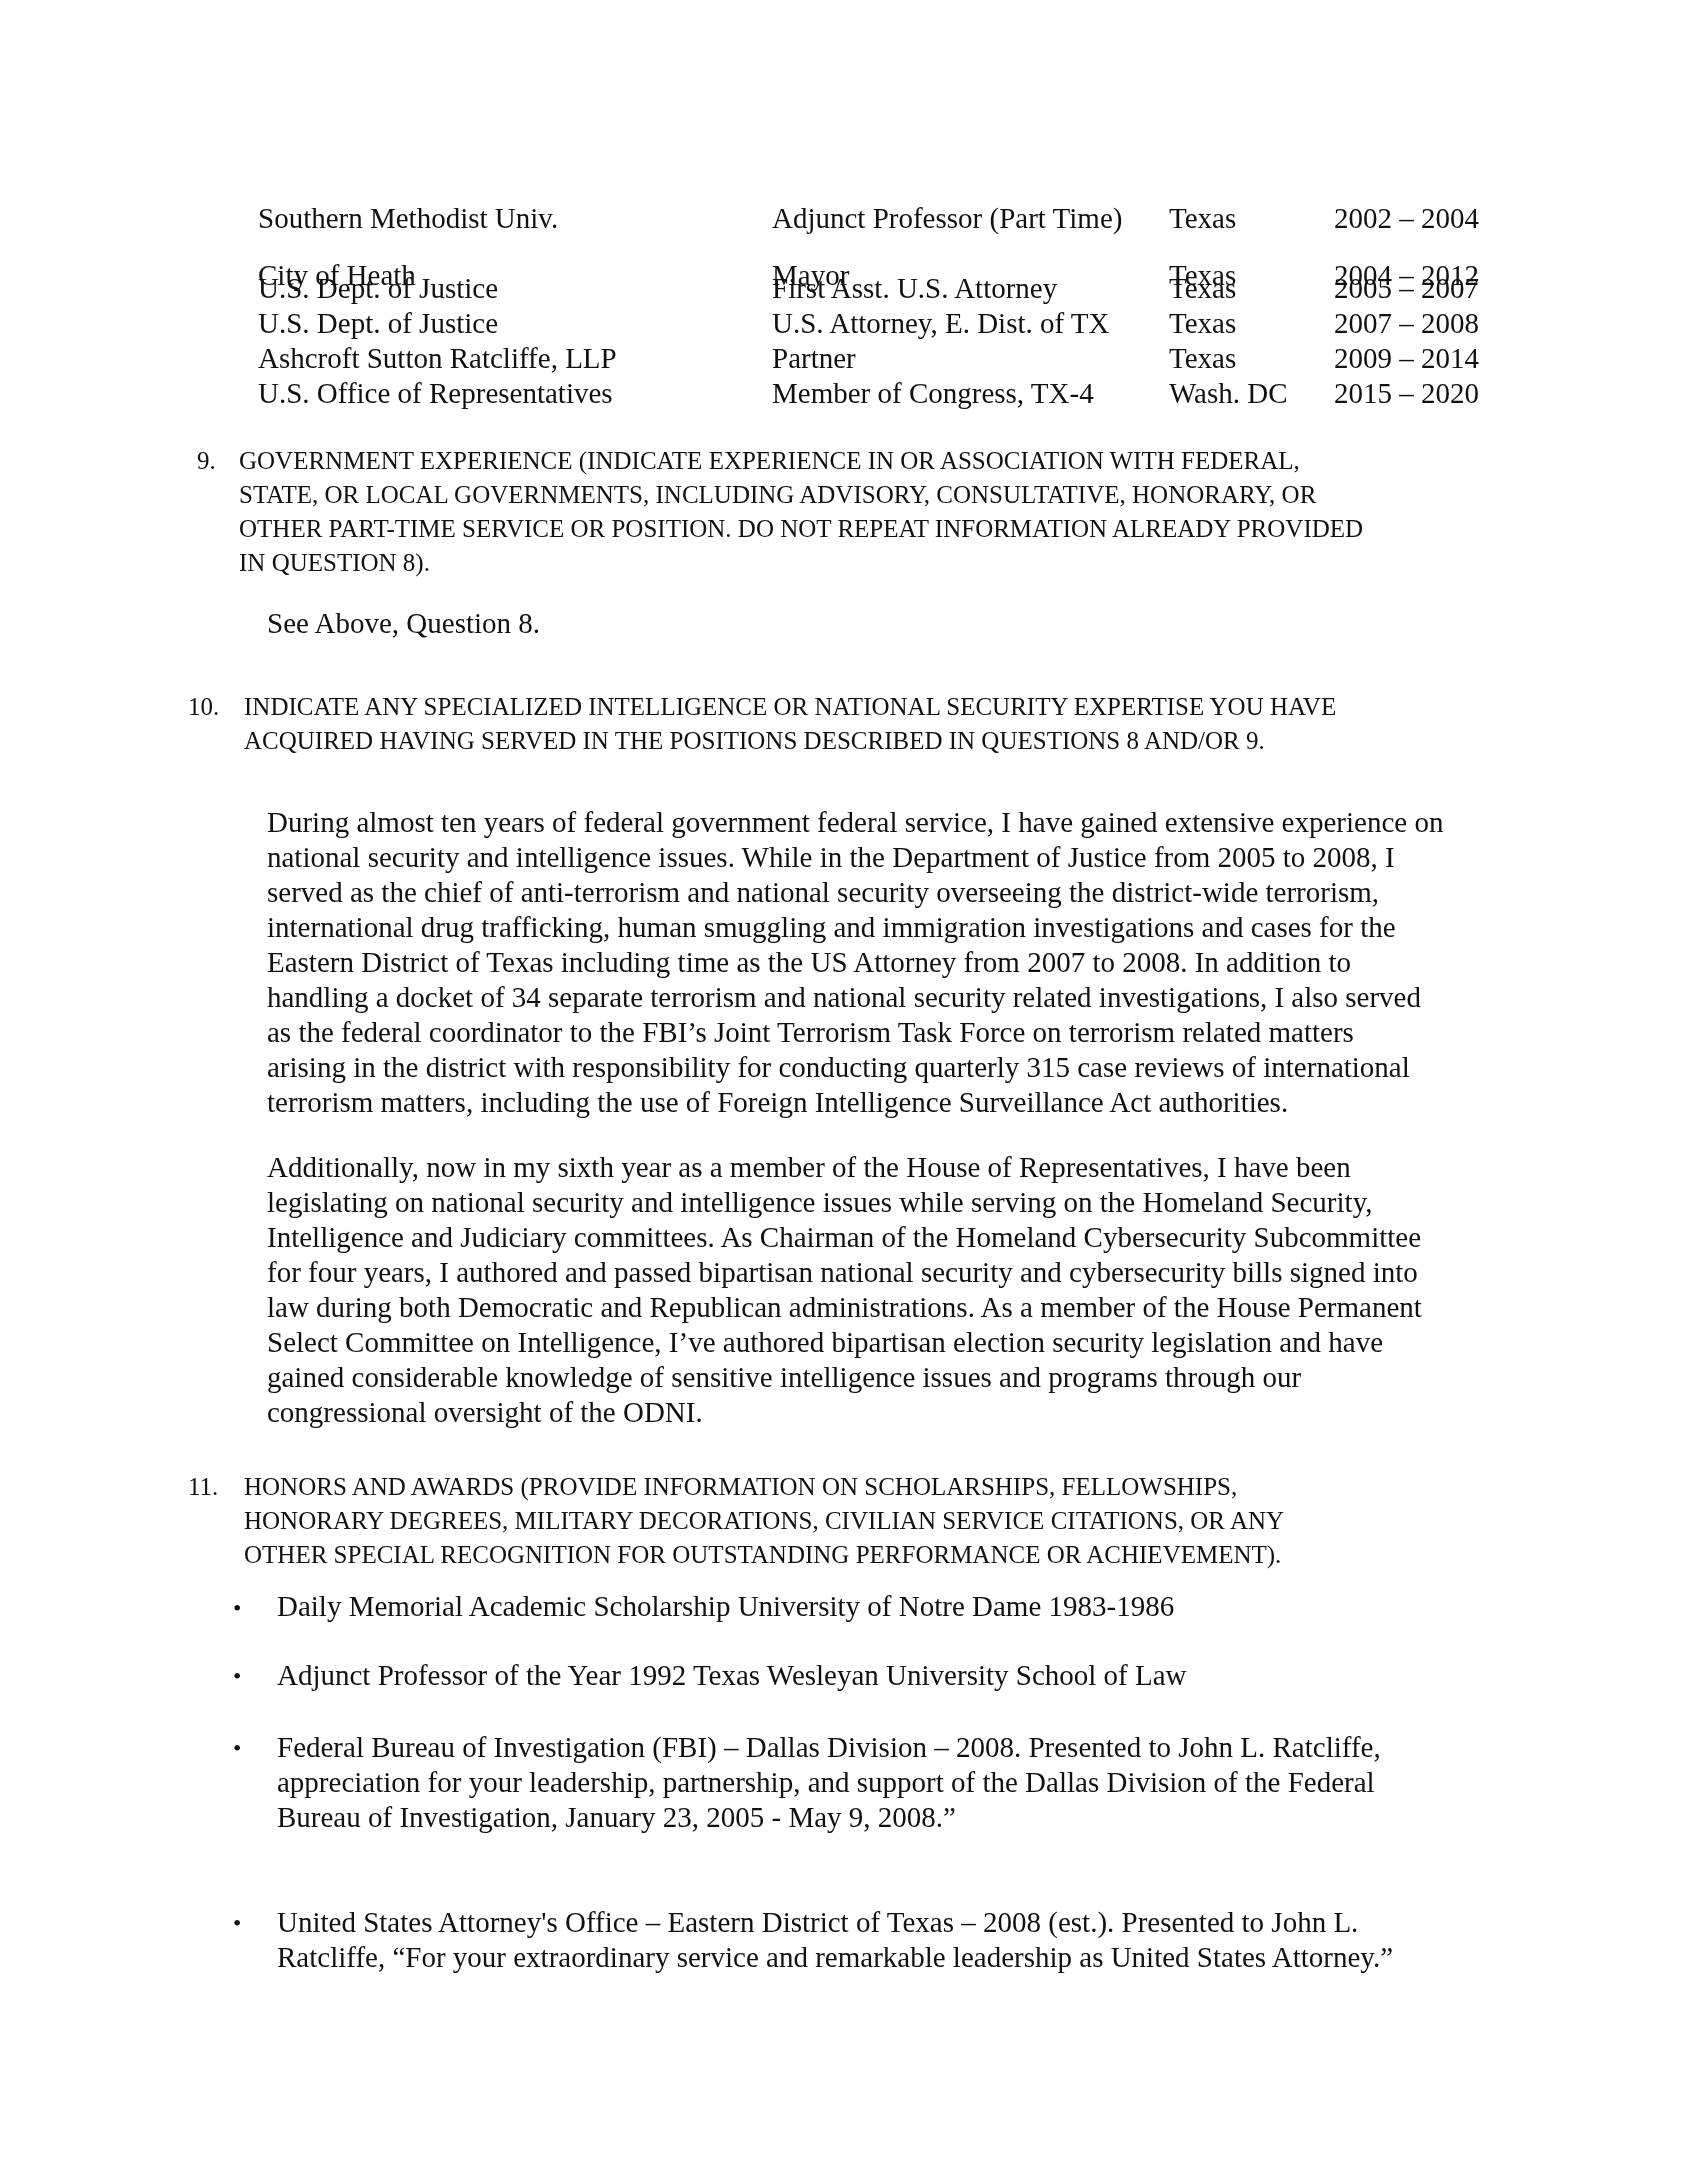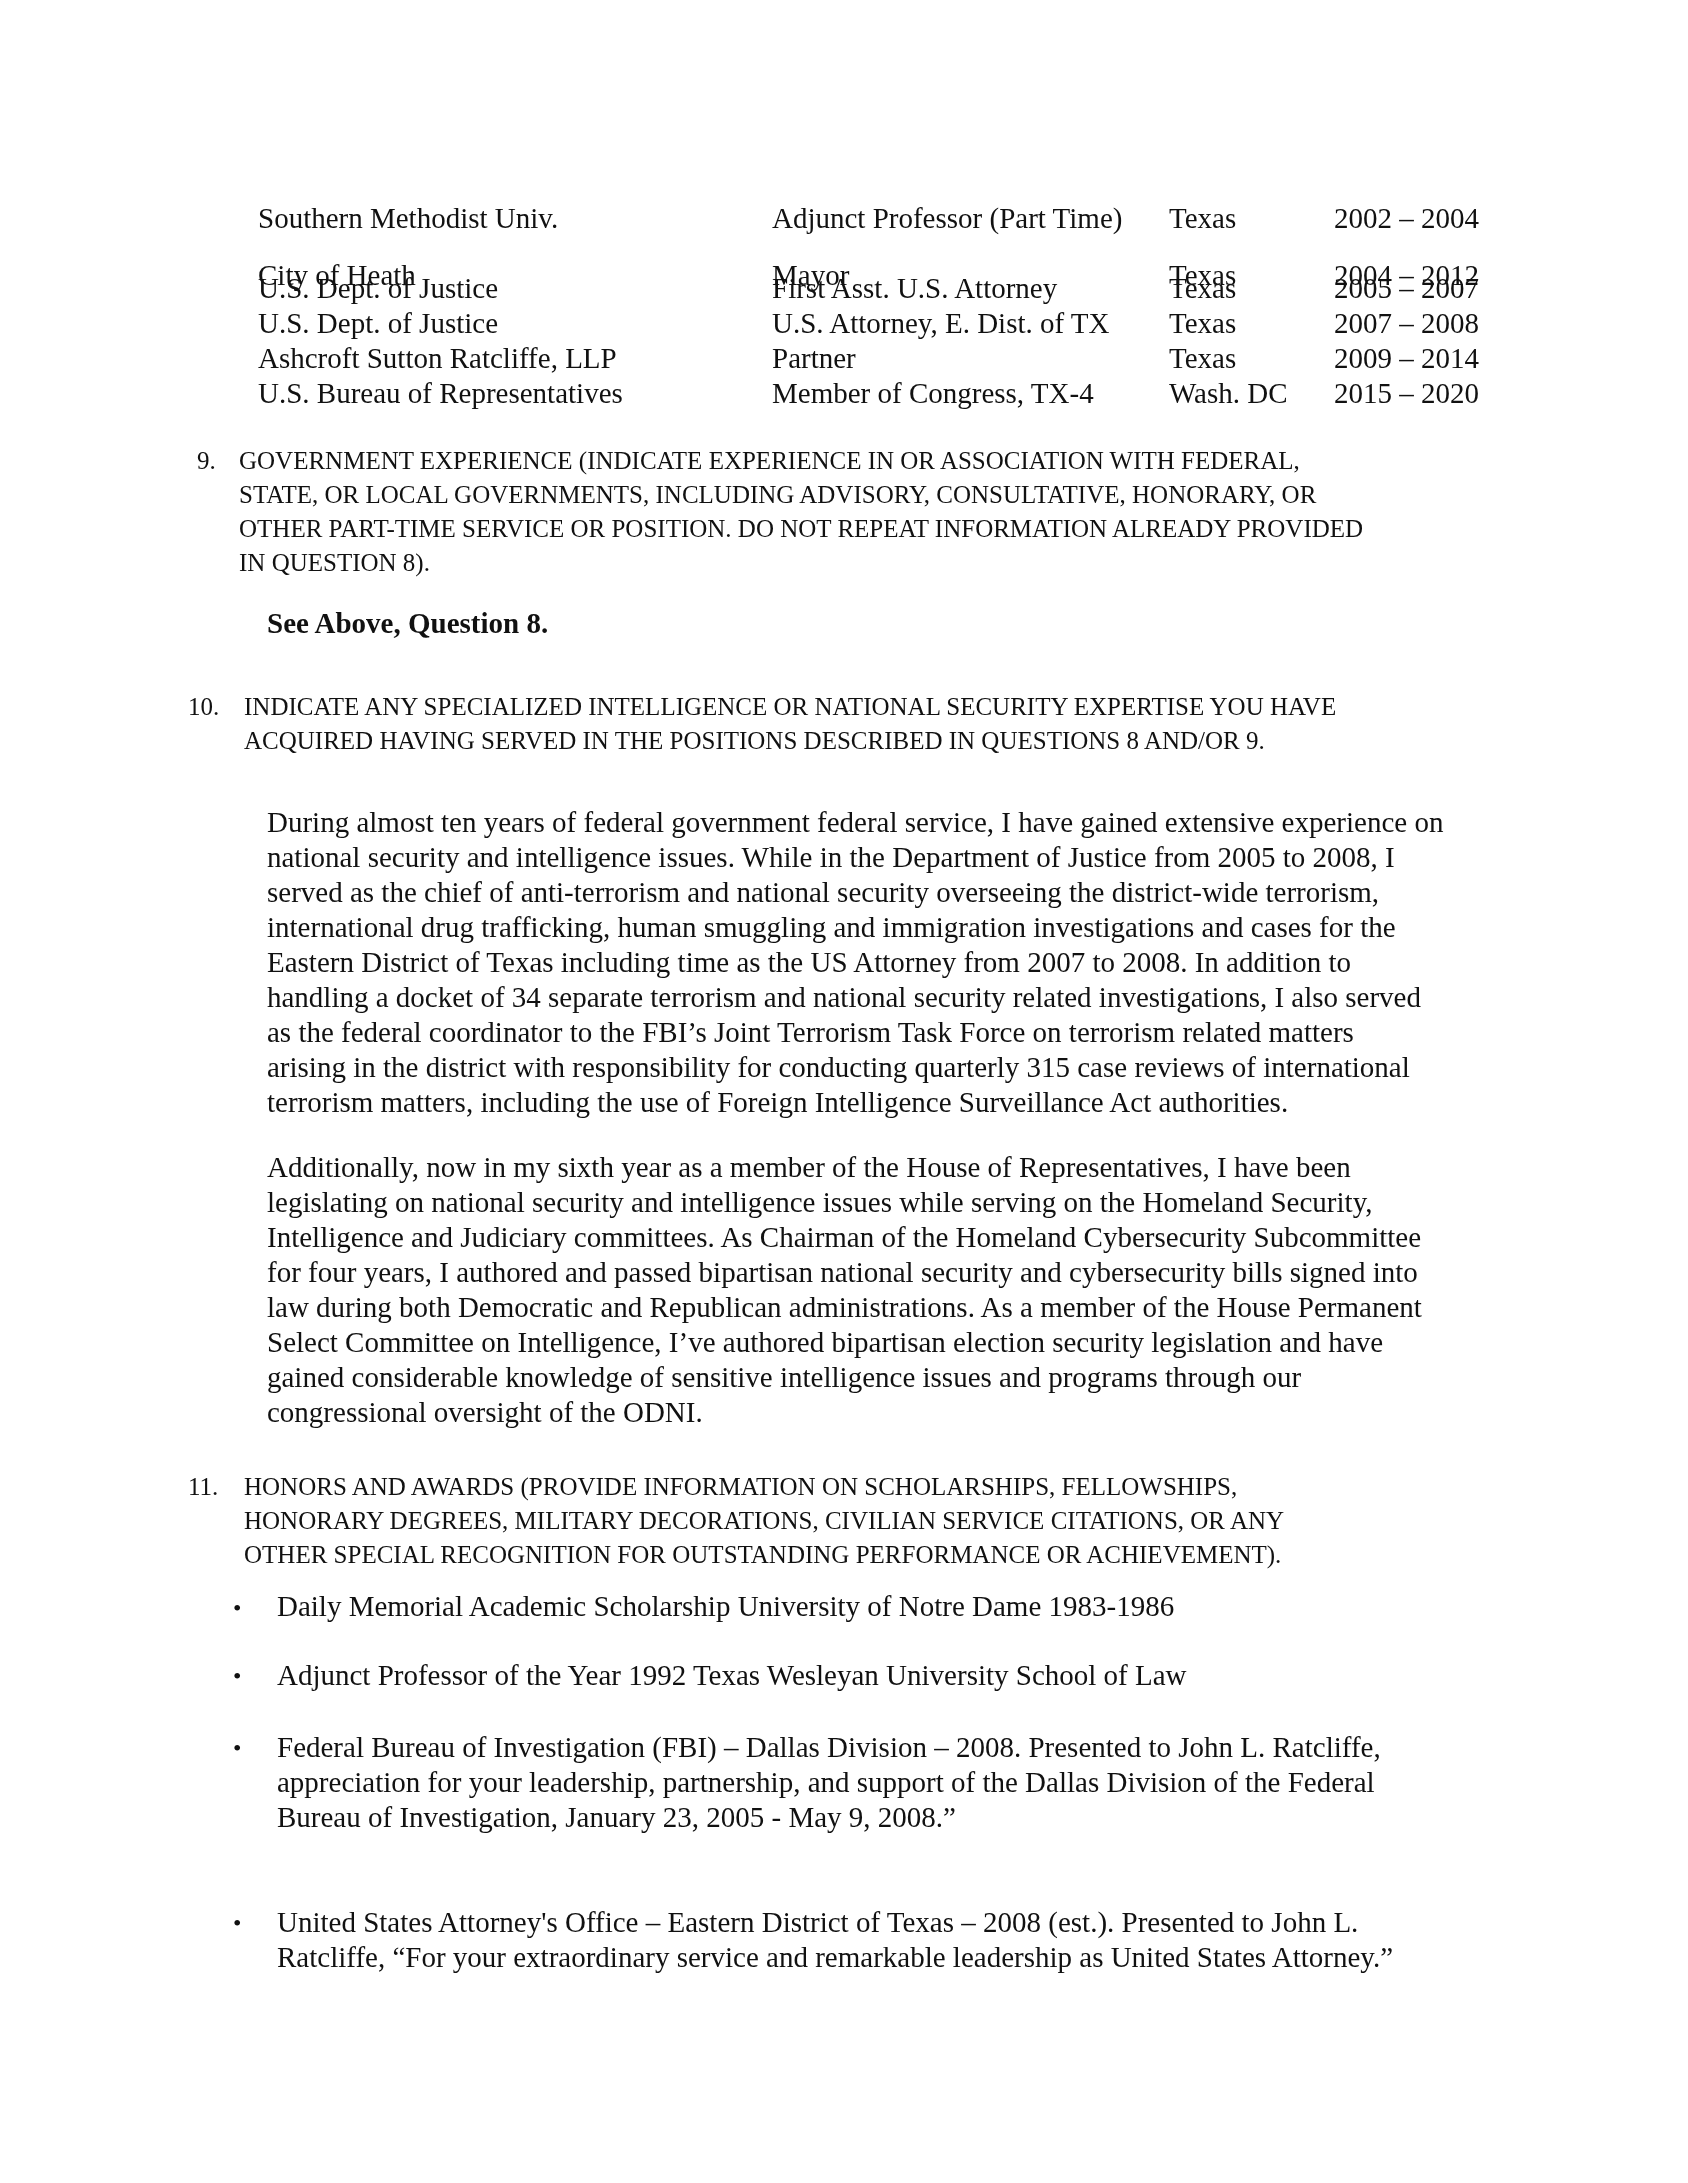--- a/index.html
+++ b/index.html
@@ -1,18 +1,18 @@
 <!DOCTYPE html>
 <html style="font-size:10.6px"><head>
   <meta charset="utf-8">
   <style>
     html, body { margin: 0; padding: 0; background: #ffffff; }
     body { width: 1688px; height: 2183px; position: relative; overflow: hidden;
       font-family: "Liberation Serif", "DejaVu Serif", serif; color: #111111; }
-    .abs { position: absolute; font-weight: bold; }
+    .abs { position: absolute; }
     .row { position: absolute; left: 0; width: 1336px; height: 36px; font-size: 29px; line-height: 36px; white-space: nowrap; }
     .c1 { position: absolute; left: 258px; }
     .c2 { position: absolute; left: 772px; }
     .c3 { position: absolute; left: 1169px; }
     .c4 { position: absolute; left: 1334px; }
     .qnum { position: absolute; font-size: 25px; line-height: 34px; }
     .qhead { position: absolute; font-size: 25px; line-height: 34px; text-transform: uppercase; }
     .qhead div { white-space: nowrap; }
     .para { position: absolute; left: 267px; width: 1242px; font-size: 29px; line-height: 35px; margin-top: 12px; }
     .para div { white-space: nowrap; }
@@ -48,21 +48,21 @@
     <span class="c3">Texas</span>
     <span class="c4">2007 – 2008</span>
   </div>
   <div class="row" style="top:340px;">
     <span class="c1">Ashcroft Sutton Ratcliffe, LLP</span>
     <span class="c2">Partner</span>
     <span class="c3">Texas</span>
     <span class="c4">2009 – 2014</span>
   </div>
   <div class="row" style="top:375px;">
-    <span class="c1">U.S. Bureau of Representatives</span>
+    <span class="c1">U.S. Office of Representatives</span>
     <span class="c2">Member of Congress, TX-4</span>
     <span class="c3">Wash. DC</span>
     <span class="c4">2015 – 2020</span>
   </div>
 </div>
 
 <div>
   <span class="qnum" style="left:197px; top:444px;">9.</span>
   <div class="qhead" style="left:239px; top:444px;">
     <div>GOVERNMENT EXPERIENCE (INDICATE EXPERIENCE IN OR ASSOCIATION WITH FEDERAL,</div>

